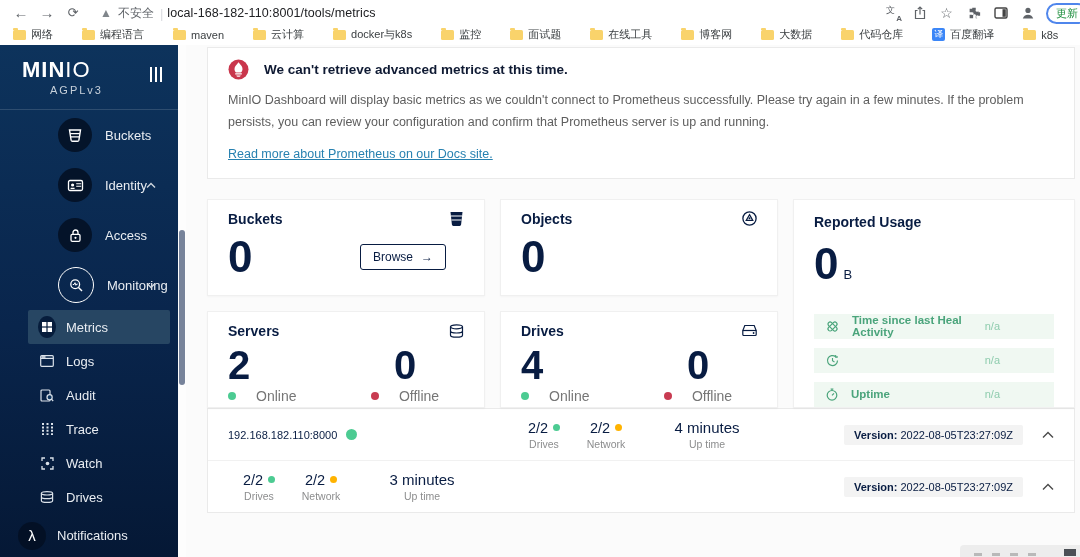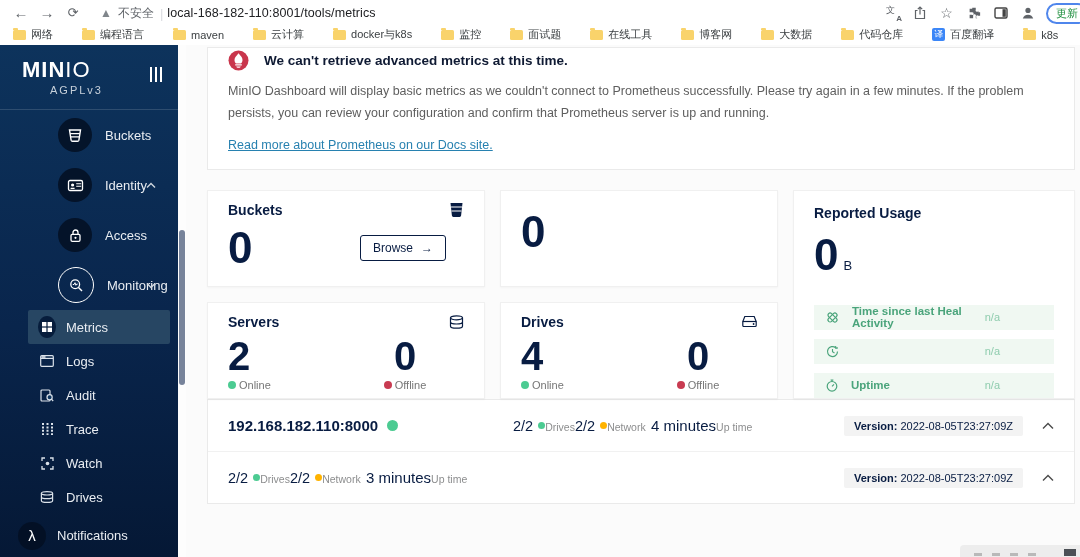--- a/index.html
+++ b/index.html
@@ -57,61 +57,61 @@
   .sub-item.active { background:#274663; border-radius:2px; }
   .sub-item .sub-ic { width:18px; display:flex; justify-content:center; flex:0 0 auto; }
   .sub-item .lbl { margin-left:10px; color:#e9edf2; }
   .sub-item.active .circle-sm { width:22px; height:22px; border-radius:50%; background:#071d3c; display:flex; align-items:center; justify-content:center; }
   .bottom-item { height:43px; display:flex; align-items:center; padding-left:18px; cursor:pointer; font-size:13px; }
   .bottom-item .circle { width:28px; height:28px; border-radius:50%; background:rgba(3,15,34,.85);
     display:flex; align-items:center; justify-content:center; font-size:15px; color:#fff; }
   .bottom-item .lbl { margin-left:11px; color:#e9edf2; }
 
   
-  .notice { margin-top:1px; background:#fff; border:1px solid #eaeaea; padding:0 20px 16px; }
+  .notice { margin-top:1px; background:#fff; border:1px solid #eaeaea; padding:9px 20px 16px; }
   .notice-head { display:flex; align-items:center; gap:15px; padding:2px 0 6px; }
   .notice-title { font-size:13.5px; font-weight:bold; color:#0f1a33; }
   .notice-body { font-size:12.5px; color:#5e5e5e; line-height:1.75; margin-top:4px; max-width:840px; }
   .notice-link { display:inline-block; margin-top:13px; font-size:12.5px; color:#2781B0; text-decoration:underline; cursor:pointer; }
 
   
   .cards-area { margin-top:20px; display:grid; grid-template-columns:278px 278px 1fr; grid-template-rows:97px 97px; gap:15px; }
   .card { background:#fff; border:1px solid #f0f0f0; box-shadow:0 1px 2px rgba(0,0,0,.03); padding:11px 20px; }
   .card-head { display:flex; justify-content:space-between; align-items:center; }
   .card-title { font-size:14px; font-weight:bold; color:#081C42; }
   .big-num { font-size:44px; font-weight:bold; color:#081C42; line-height:1; }
   .buckets-row { display:flex; align-items:center; justify-content:space-between; margin-top:8px; padding-right:18px; }
   .browse-btn { border:1px solid #081C42; border-radius:3px; background:#fff; color:#081C42;
     font-size:12px; padding:5px 12px; display:flex; align-items:center; gap:8px; cursor:pointer; }
   .objects-num { margin-top:8px; }
   .dual { display:flex; margin-top:6px; }
   .dual .grp { width:50%; display:flex; flex-direction:column; }
   .dual .grp.right { align-items:center; }
   .dual .num { font-size:40px; font-weight:bold; color:#081C42; line-height:1; }
-  .status-line { display:flex; align-items:center; gap:3px; margin-top:3px; font-size:11px; color:#767676;text-align:right; }
+  .status-line { display:flex; align-items:center; gap:20px; margin-top:3px; font-size:14px; color:#767676;text-align:right; }
   .dot { border-radius:50%; display:inline-block; }
   .dot-g { background:#4CCB92; } .dot-r { background:#C83B51; } .dot-o { background:#FFB300; }
   .d8 { width:8px; height:8px; }
 
   .usage-card { grid-column:3; grid-row:1 / 3; padding:14px 20px; }
   .usage-num { display:flex; align-items:flex-end; gap:5px; margin-top:12px; }
   .usage-unit { font-size:13px; color:#081C42; padding-bottom:4px; }
   .usage-rows { margin-top:28px; display:flex; flex-direction:column; gap:9px; }
   .usage-row { height:25px; background:#f0f8f2; display:flex; align-items:center; padding:0 12px; }
   .usage-row .u-lbl { margin-left:13px; font-size:11.5px; font-weight:bold; color:#4aa47b; }
   .usage-row .u-val { margin-left:auto; margin-right:42px; font-size:11px; color:#8fccae; }
 
   
   .list-heading { margin:31px 0 9px; font-size:13px; color:#5b5c5c; }
   .server-box { background:#fff; border:1px solid #eaeaea; }
   .server-row { height:51.5px; display:flex; align-items:center; padding:0 20px; }
   .server-row + .server-row { border-top:1px solid #f1f1f1; }
-  .endpoint { display:flex; align-items:center; gap:9px; width:285px; font-size:15px; font-weight:bold; color:#081C42; }
+  .endpoint { display:flex; align-items:center; gap:9px; width:285px; font-size:11px; font-weight:normal; color:#081C42; }
   .ep-dot { width:11px; height:11px; }
-  .scol { width:62px; display:flex; align-items:center; }
+  .scol { width:62px; display:flex; flex-direction:column; align-items:center; }
   .scol .v { font-size:14.5px; color:#081C42; display:flex; align-items:center; gap:5px; }
   .scol .v .dot { width:7px; height:7px; }
   .scol .l { font-size:10.5px; color:#8c8d8e; margin-top:2px; }
   .scol.uptime { width:112px; margin-left:14px;text-align:center; }
   .scol.uptime .v { font-size:15px; }
   .version-pill { margin-left:auto; background:#f3f3f3; border-radius:2px; padding:4px 10px; font-size:11px; color:#081C42; white-space:nowrap; }
   .version-pill b { font-weight:bold; }
   .row-chevron { margin-left:19px; color:#4a4a4a; cursor:pointer; display:flex; }
 
   
@@ -401,20 +401,30 @@
         <div class="buckets-row">
           <span class="big-num">0</span>
           <button class="browse-btn">
             <span>Browse</span>
               <span>→</span>
           </button>
         </div>
       </div>
 
       <div class="card">
+        <div class="card-head">
+          <span class="card-title">Objects</span>
+          <span>
+            <svg width="15" height="15" viewBox="0 0 15 15">
+                <circle cx="7.5" cy="7.5" r="6.6" fill="none" stroke="#081C42" stroke-width="1.3"></circle>
+                <path d="M7.5 3.6 10.8 9.4H4.2z" fill="none" stroke="#081C42" stroke-width="1.2"></path>
+                <circle cx="7.5" cy="7.3" r="1" fill="#081C42"></circle>
+              </svg>
+          </span>
+        </div>
         <div class="big-num objects-num">0</div>
       </div>
 
       <div class="card usage-card">
         <div class="card-title">Reported Usage</div>
         <div class="usage-num">
           <span class="big-num">0</span>
           <span class="usage-unit">B</span>
         </div>
         <div class="usage-rows">

